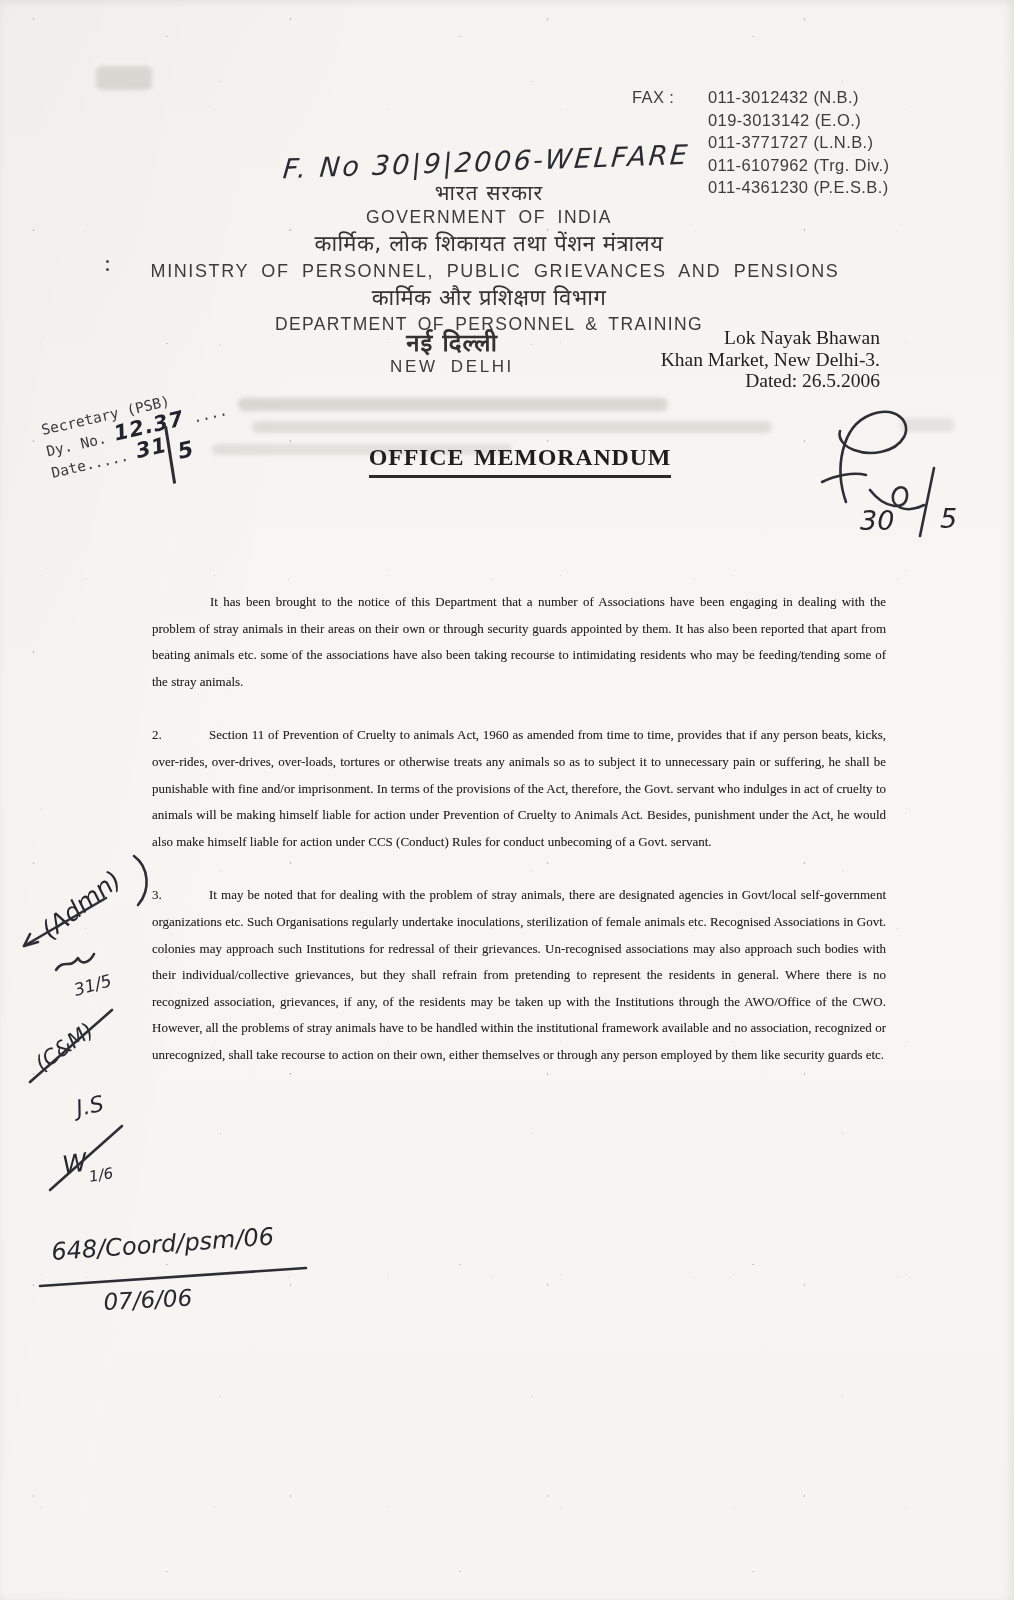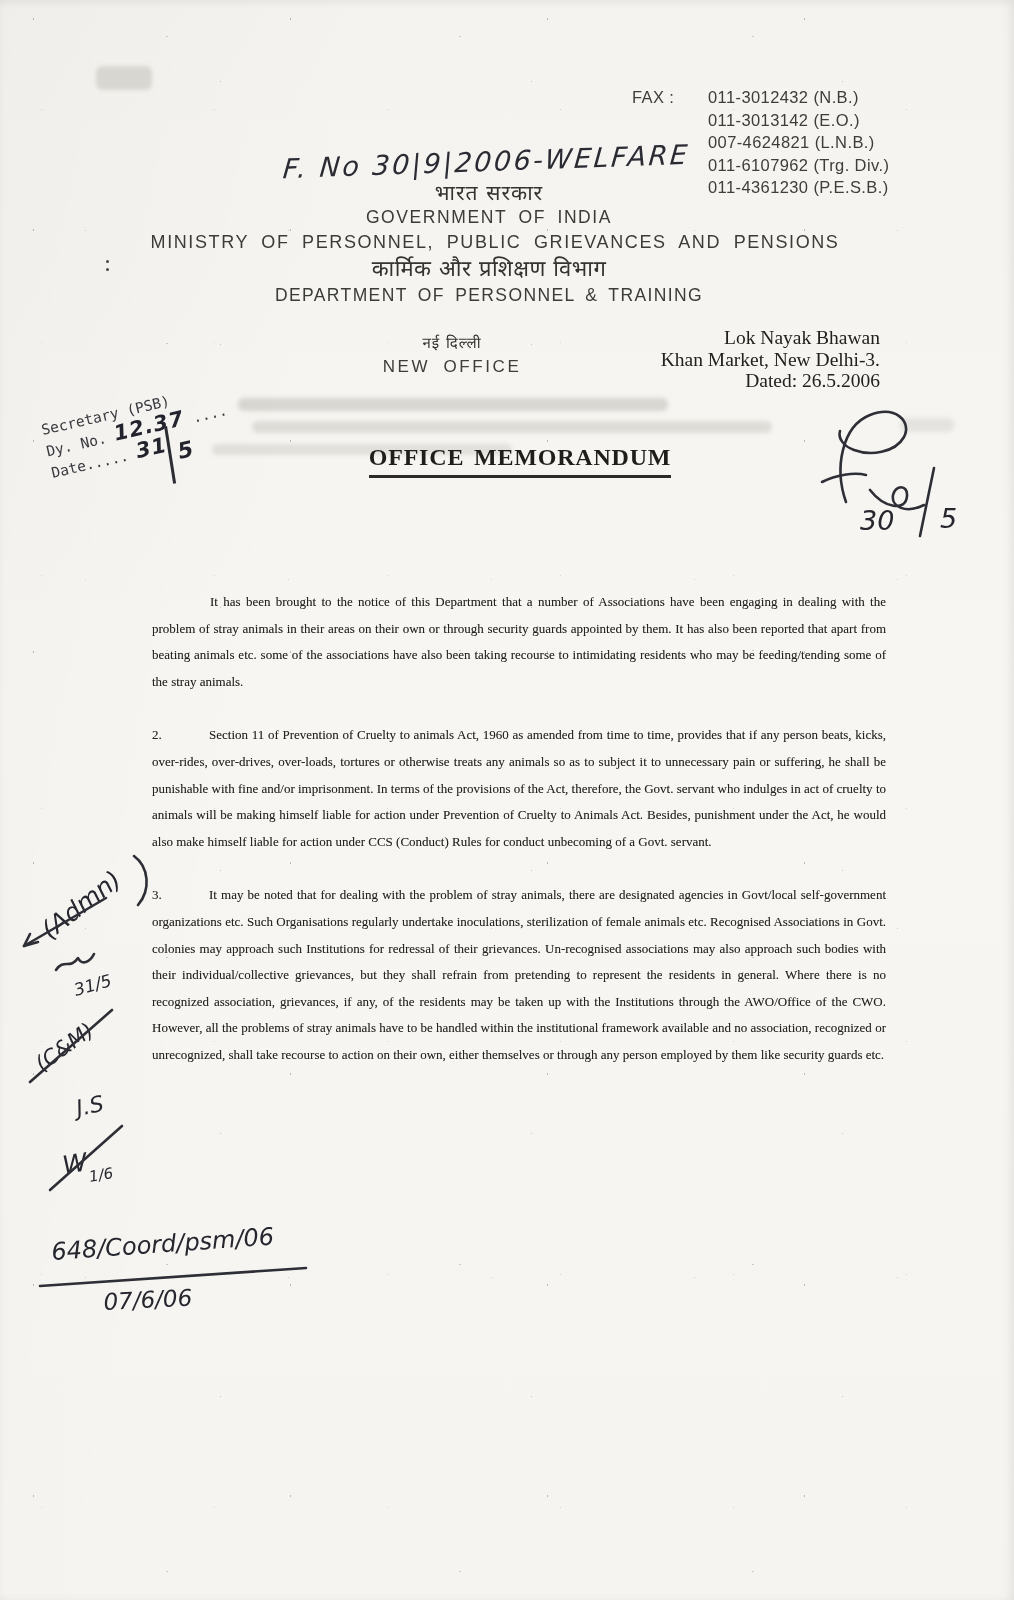--- a/index.html
+++ b/index.html
@@ -45,21 +45,21 @@
   
   .hdr{position:absolute;left:0;top:181px;width:978px;text-align:center;color:#34332f;}
   .h-hi1{font-size:21px;line-height:24px;letter-spacing:1px;}
   .h-en1{font-size:17.5px;line-height:24px;letter-spacing:1.6px;word-spacing:5px;color:#3b3b38;}
   .h-hi2{font-size:22px;line-height:29px;letter-spacing:.5px;}
   .h-en2{font-size:18px;line-height:26px;letter-spacing:1.6px;word-spacing:6px;color:#3b3b38;padding-left:12px;}
   .h-hi3{font-size:22px;line-height:28px;letter-spacing:.5px;}
   .h-en3{font-size:17.5px;line-height:25px;letter-spacing:1.4px;word-spacing:4px;color:#3b3b38;}
 
   .city{position:absolute;left:352px;top:331px;width:200px;text-align:center;}
-  .city-hi{font-size:15px;line-height:24px;letter-spacing:1px;color:#34332f;}
+  .city-hi{font-size:24px;line-height:24px;letter-spacing:1px;color:#34332f;font-weight:bold;}
   .city-en{font-size:17px;line-height:24px;letter-spacing:2.6px;word-spacing:6px;color:#3d3d3a;}
 
   
   .addr{position:absolute;left:598px;top:327px;width:282px;text-align:right;
         font-size:19.5px;line-height:21.5px;color:#22211e;}
 
   
   .stamp{position:absolute;left:44px;top:396px;width:210px;transform:rotate(-13deg);
          font-family:"DejaVu Sans Mono","Liberation Mono",monospace;font-size:14.5px;
          line-height:20px;color:#38383f;white-space:nowrap;}
@@ -99,39 +99,40 @@
 </head>
 <body>
 
 <div class="page">
 
   <div class="fax">
     <div class="fax-row">
       <span class="fax-label">FAX :</span>
       <span>011-3012432 (N.B.)</span>
     </div>
-    <div class="fax-indent">011-3013142 (E.O.)</div>
-    <div class="fax-indent">007-4624821 (L.N.B.)</div>
+    <div class="fax-indent">019-3013142 (E.O.)</div>
+    <div class="fax-indent">011-3771727 (L.N.B.)</div>
     <div class="fax-indent">011-6107962 (Trg. Div.)</div>
     <div class="fax-indent">011-4361230 (P.E.S.B.)</div>
   </div>
 
   <div class="fileno hand">F. No 30|9|2006-WELFARE</div>
 
   <div class="hdr">
     <div class="h-hi1 hindi">भारत सरकार</div>
     <div class="h-en1 sans">GOVERNMENT OF INDIA</div>
+    <div class="h-hi2 hindi">कार्मिक, लोक शिकायत तथा पेंशन मंत्रालय</div>
     <div class="h-en2 sans">MINISTRY OF PERSONNEL, PUBLIC GRIEVANCES AND PENSIONS</div>
     <div class="h-hi3 hindi">कार्मिक और प्रशिक्षण विभाग</div>
     <div class="h-en3 sans">DEPARTMENT OF PERSONNEL &amp; TRAINING</div>
   </div>
 
   <div class="city">
     <div class="city-hi hindi">नई दिल्ली</div>
-    <div class="city-en sans">NEW OFFICE</div>
+    <div class="city-en sans">NEW DELHI</div>
   </div>
 
   <div class="addr">
     <div>Lok Nayak Bhawan</div>
     <div>Khan Market, New Delhi-3.</div>
     <div>Dated: 26.5.2006</div>
   </div>
 
   <div class="stamp">
     <div>Secretary (PSB)</div>

